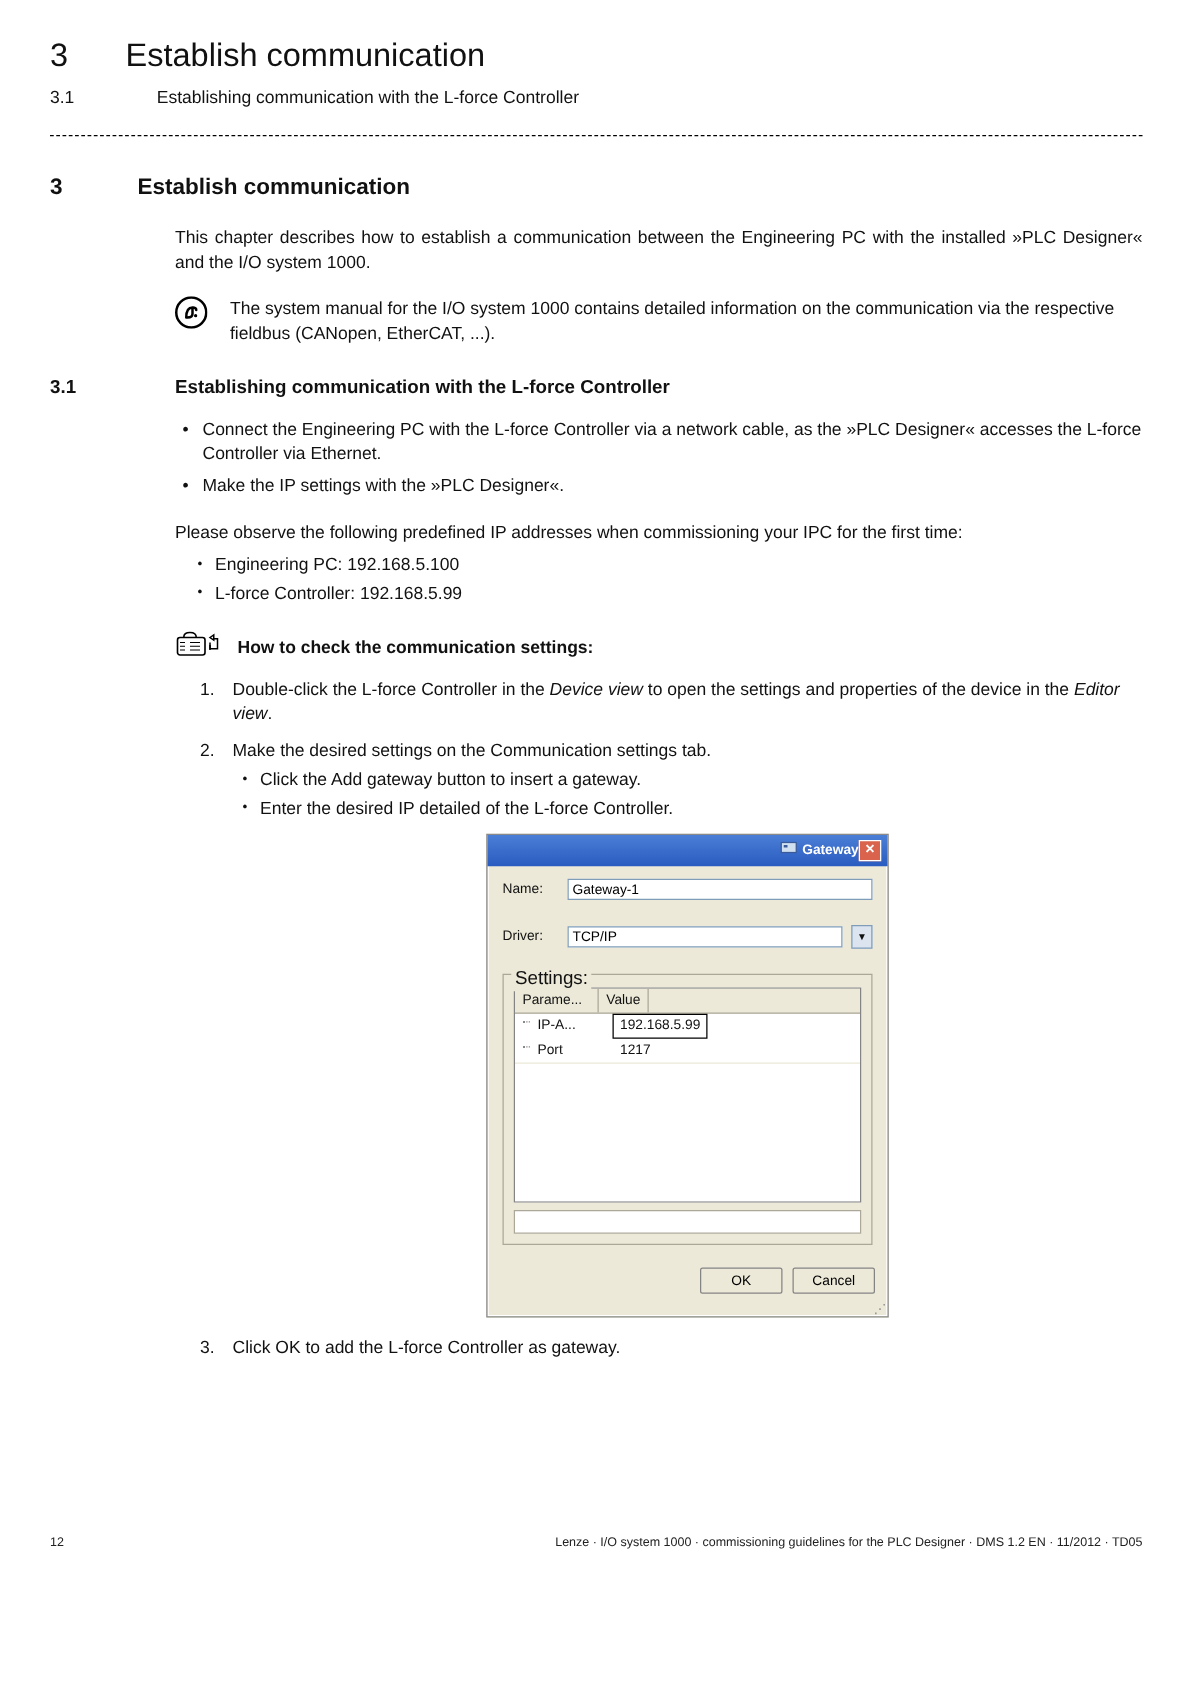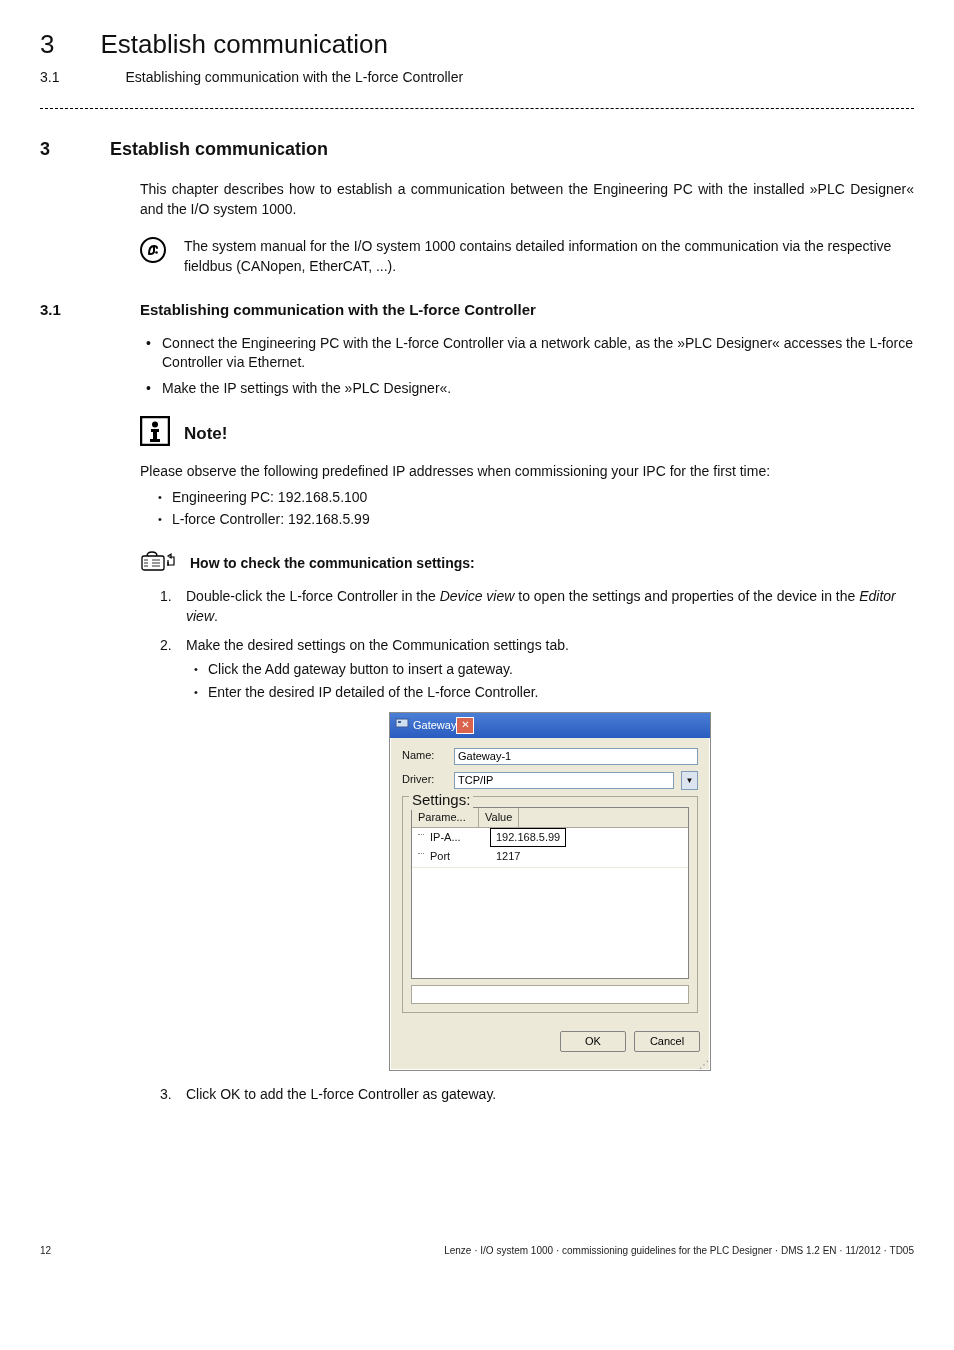--- a/index.html
+++ b/index.html
@@ -29,24 +29,24 @@
 .howto{display:flex;gap:10px;margin-left:100px;margin-bottom:10px;align-items:center}
 .howto .t{font-weight:700}
 ol.steps{margin:0 0 16px 120px;padding:0;list-style:none;counter-reset:s}
 ol.steps>li{counter-increment:s;position:relative;padding-left:26px;margin-bottom:10px}
 ol.steps>li:before{content:counter(s)".";position:absolute;left:0}
 ol.steps ul{margin:4px 0 0 8px;padding:0;list-style:none}
 ol.steps ul>li{position:relative;padding-left:14px;margin-bottom:3px}
 ol.steps ul>li:before{content:"•";position:absolute;left:0;font-size:11px;top:2px}
 .italic{font-style:italic}
 .dlg{width:320px;margin:10px auto 14px auto;border:1px solid #8a8a8a;font-family:Tahoma,Arial,sans-serif;font-size:11px;background:#ece9d8;box-shadow:0 0 0 1px #fff inset}
-.dlg-title{background:linear-gradient(#4a7fd6,#2a5bc0);color:#fff;padding:3px 5px;display:flex;justify-content:flex-start;align-items:center;font-weight:400}
+.dlg-title{background:linear-gradient(#4a7fd6,#2a5bc0);color:#fff;padding:3px 5px;display:flex;justify-content:flex-end;align-items:center;font-weight:700}
 .dlg-close{width:16px;height:15px;background:#d9634c;border:1px solid #fff;color:#fff;display:flex;align-items:center;justify-content:center;font-size:10px;line-height:1}
 .dlg-body{padding:10px 12px 10px 12px}
-.dlg-row{display:flex;align-items:center;margin-bottom:6px;gap:8px}
+.dlg-row{display:flex;align-items:center;margin-bottom:20px;gap:8px}
 .dlg-row .lbl{width:44px}
 .dlg-row input,.dlg-row select{flex:1;border:1px solid #7f9db9;font-size:11px;padding:1px 3px;height:17px;background:#fff;box-sizing:border-box}
 .fieldset{border:1px solid #aca899;margin-top:6px;padding:10px 8px 8px 8px;position:relative}
 .fieldset .leg{position:absolute;top:-8px;left:6px;background:#ece9d8;padding:0 3px;font-size:15px}
 .tbl{border:1px solid #848484;background:#fff;font-size:11px}
 .tbl-h{display:flex;background:#ece9d8;border-bottom:1px solid #aca899}
 .tbl-h div{padding:2px 6px;border-right:1px solid #aca899}
 .tbl-h div:first-child{width:54px}
 .tbl-r{display:flex}
 .tbl-r div{padding:2px 6px}
@@ -98,32 +98,20 @@
   <span class="n">3.1</span>
   <span class="t">Establishing communication with the L-force Controller</span>
 </div>
 
 <ul class="lv1">
   <li>Connect the Engineering PC with the L-force Controller via a network cable, as the »PLC Designer« accesses the L-force Controller via Ethernet.</li>
   <li>Make the IP settings with the »PLC Designer«.</li>
 </ul>
 
 <div class="notebox">
-  <div class="notehead">
-    <span>
-      <svg width="30" height="30" viewBox="0 0 30 30">
-          <rect x="1" y="1" width="28" height="28" fill="none" stroke="#000" stroke-width="2.5"></rect>
-          <circle cx="15" cy="8.5" r="3" fill="#000"></circle>
-          <rect x="11" y="13" width="8" height="3" fill="#000"></rect>
-          <rect x="13" y="13" width="4" height="12" fill="#000"></rect>
-          <rect x="10" y="23" width="10" height="3" fill="#000"></rect>
-        </svg>
-    </span>
-    <span class="lbl">Note!</span>
-  </div>
   <div>Please observe the following predefined IP addresses when commissioning your IPC for the first time:</div>
   <ul class="noteul">
     <li><span>Engineering PC: </span><b>192.168.5.100</b></li>
     <li><span>L-force Controller: </span><b>192.168.5.99</b></li>
   </ul>
 </div>
 
 <div class="howto">
   <span>
     <svg width="40" height="22" viewBox="0 0 40 22">

